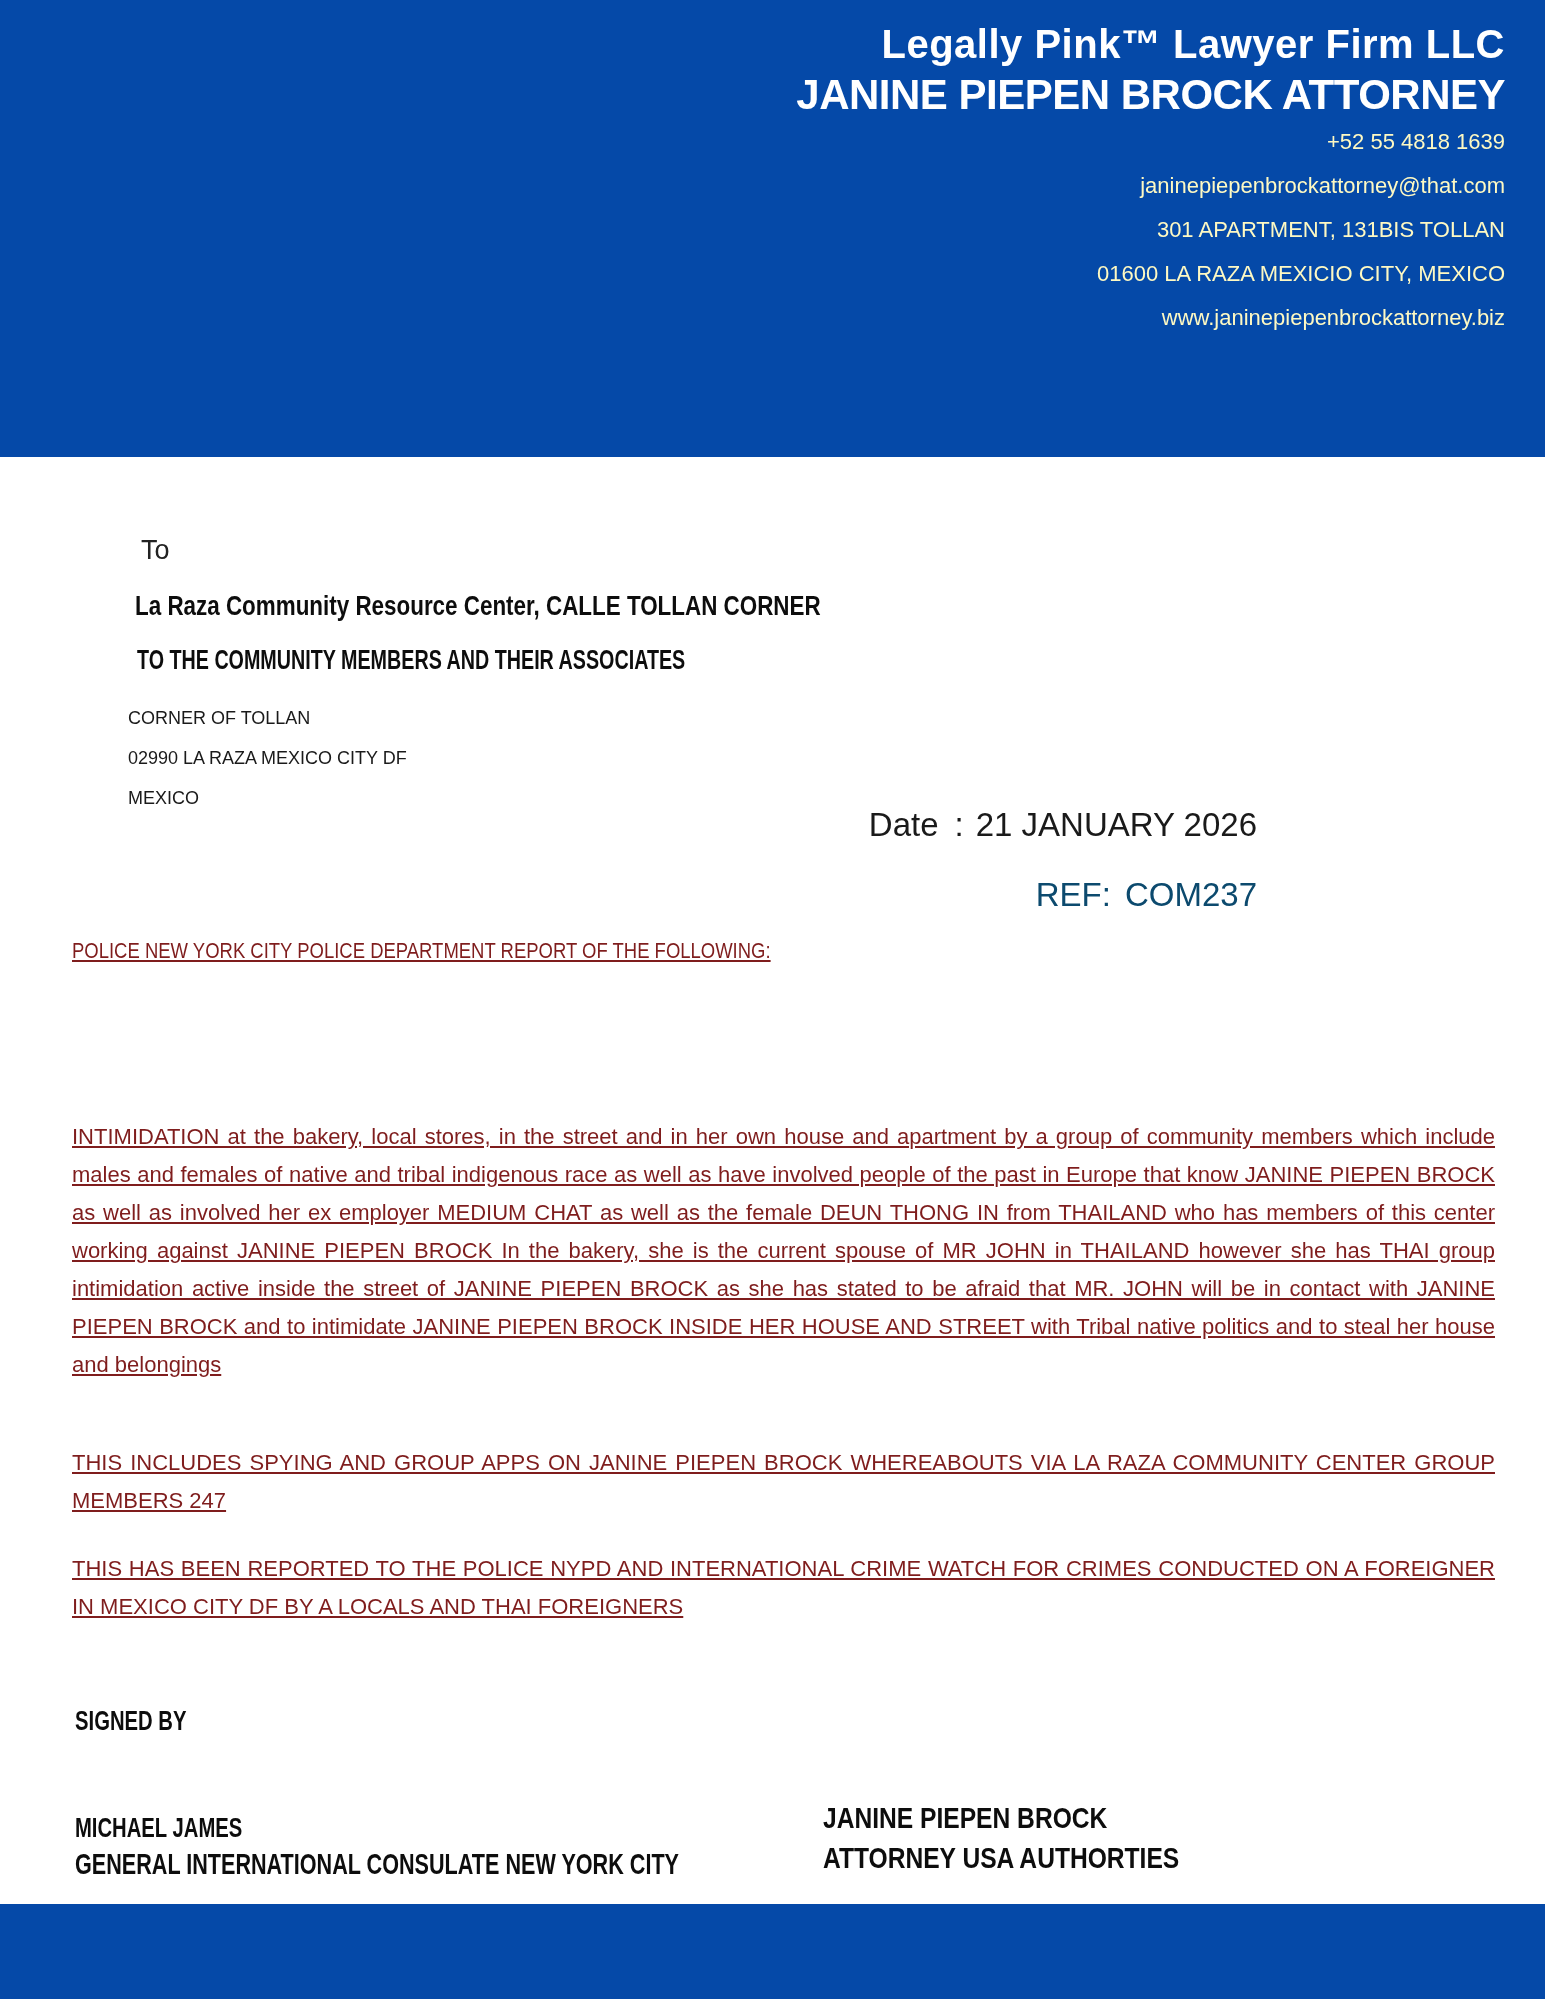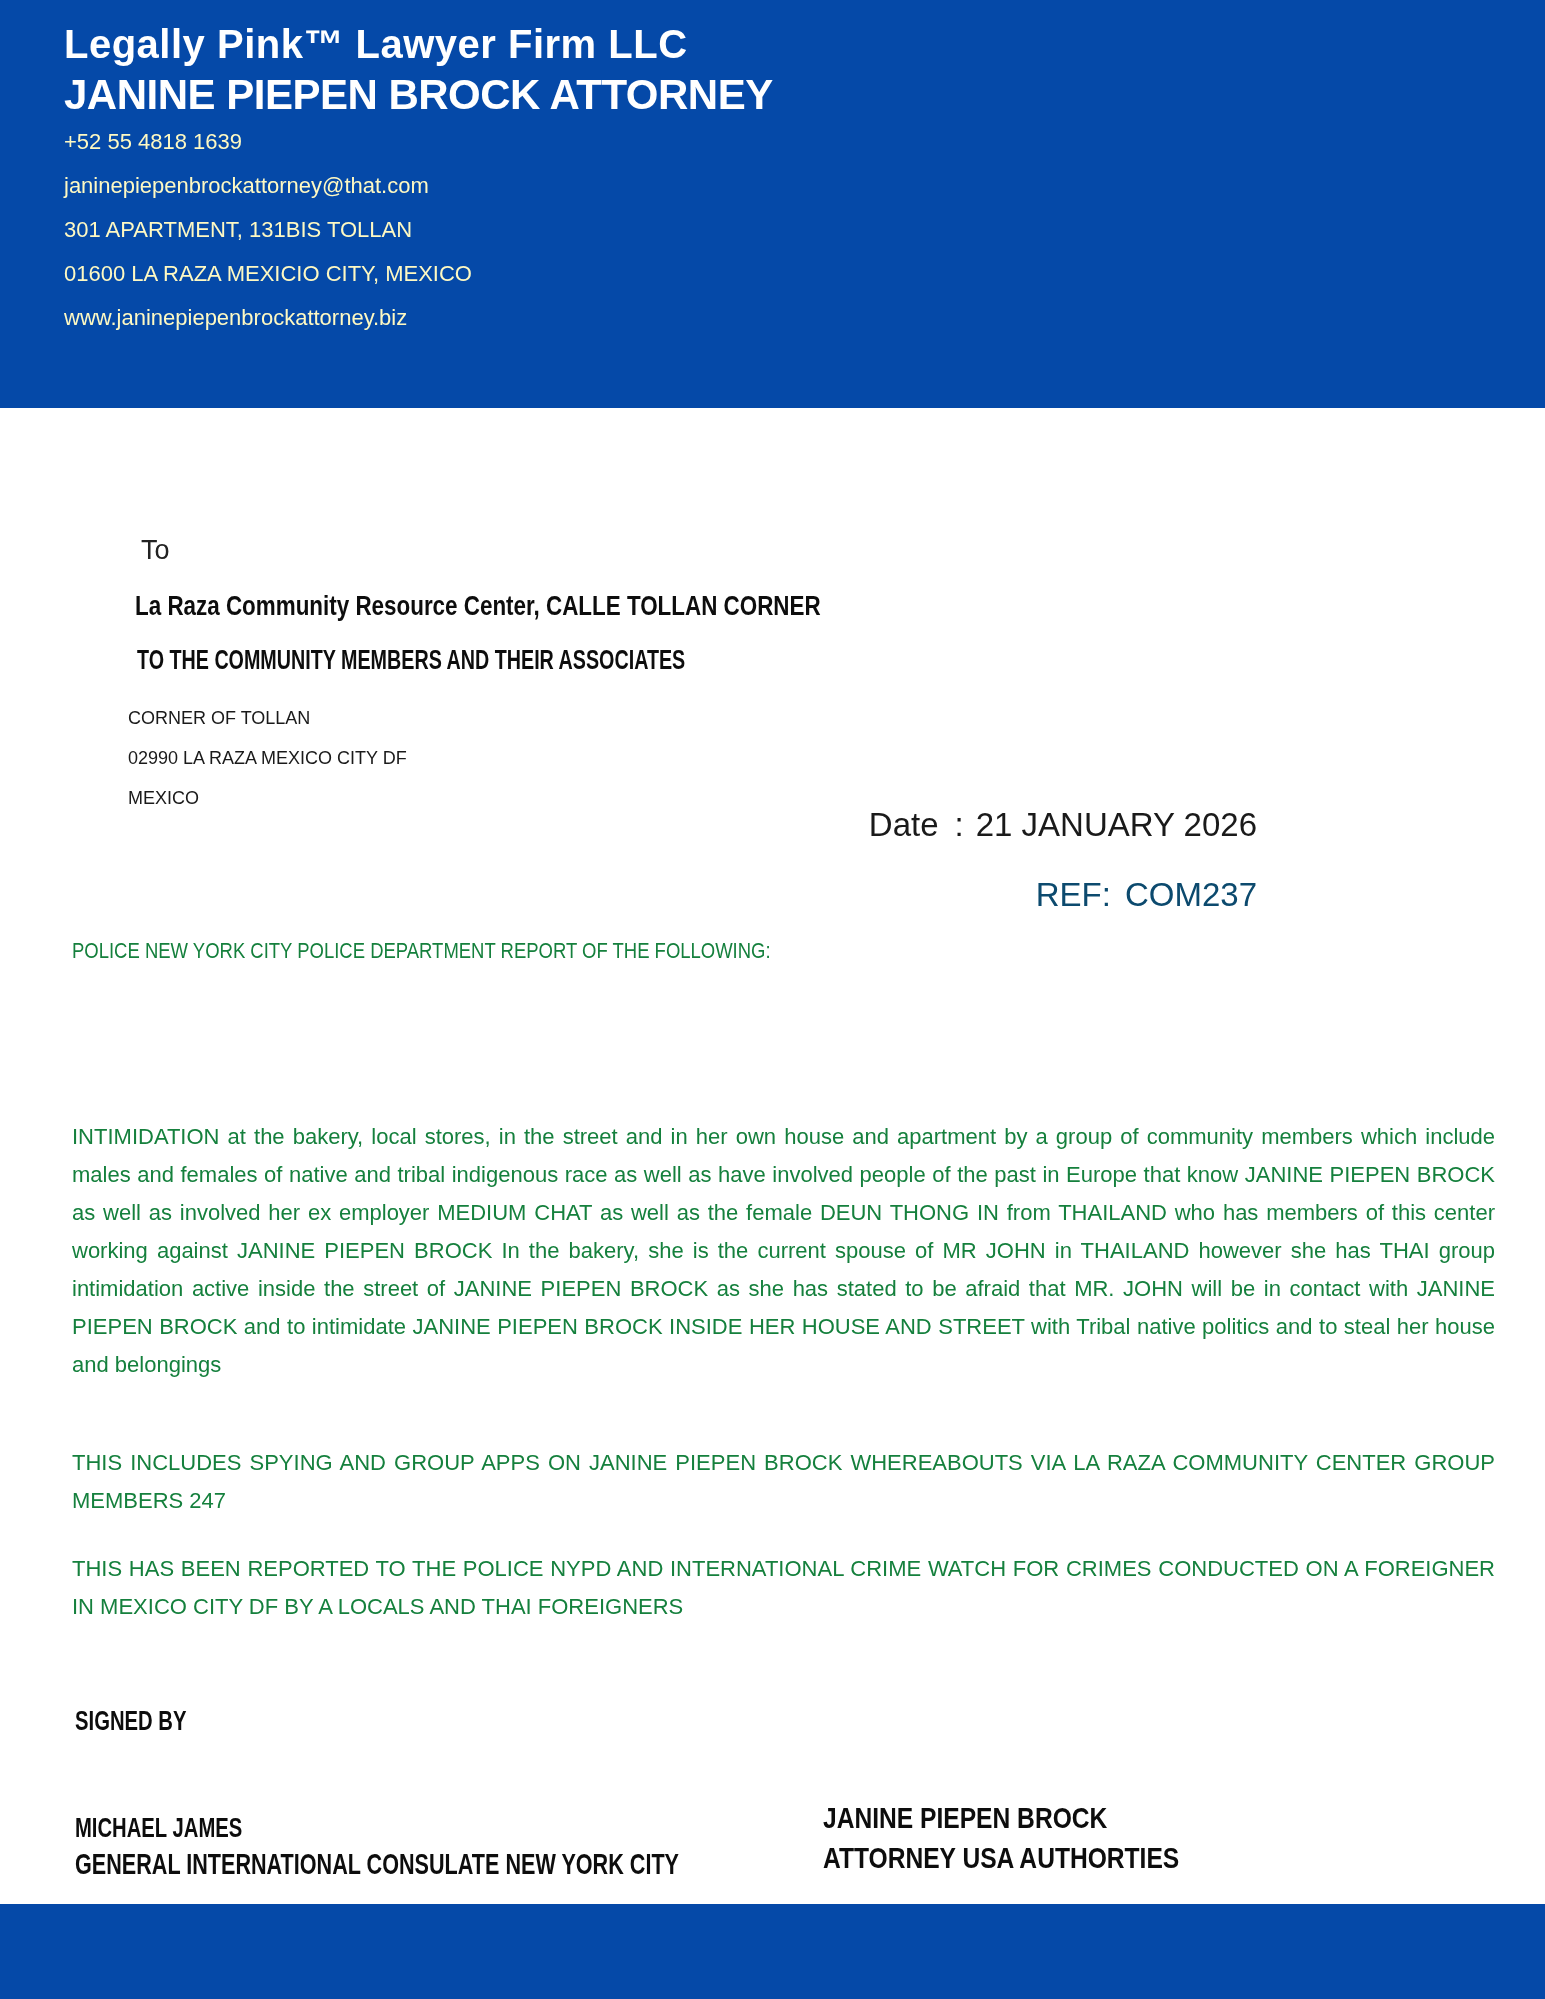--- a/index.html
+++ b/index.html
@@ -13,24 +13,25 @@
     height: 1999px;
     background: #ffffff;
     overflow: hidden;
     margin: 0 auto;
   }
 
   
   .letterhead {
     position: absolute;
     top: 0; left: 0; right: 0;
-    height: 408px;
+    height: 457px;
     background: var(--accent);
     color: #ffffff;
     padding: 20px 40px 0 64px;
+    text-align: right;
   }
   .firm-name {
     font-size: 40px;
     font-weight: 700;
     letter-spacing: 0.5px;
     line-height: 48px;
   }
   .attorney-name {
     font-size: 42px;
     font-weight: 700;
@@ -97,21 +98,22 @@
     white-space: nowrap;
   }
   .ref-value { margin-left: 14px; }
 
   
   .body-block {
     position: absolute;
     left: 72px; right: 50px;
     font-size: 22px;
     line-height: 38px;
-    color: #15803d;
+    color: #7f1d1d;
+    text-decoration: underline;
   }
   .body-heading {
     transform: scaleX(0.84);
     transform-origin: left center;
     white-space: nowrap;
   }
   .para { text-align: justify; }
   .pos-p1 { top: 932px; }
   .pos-p2 { top: 1118px; }
   .pos-p3 { top: 1444px; }

